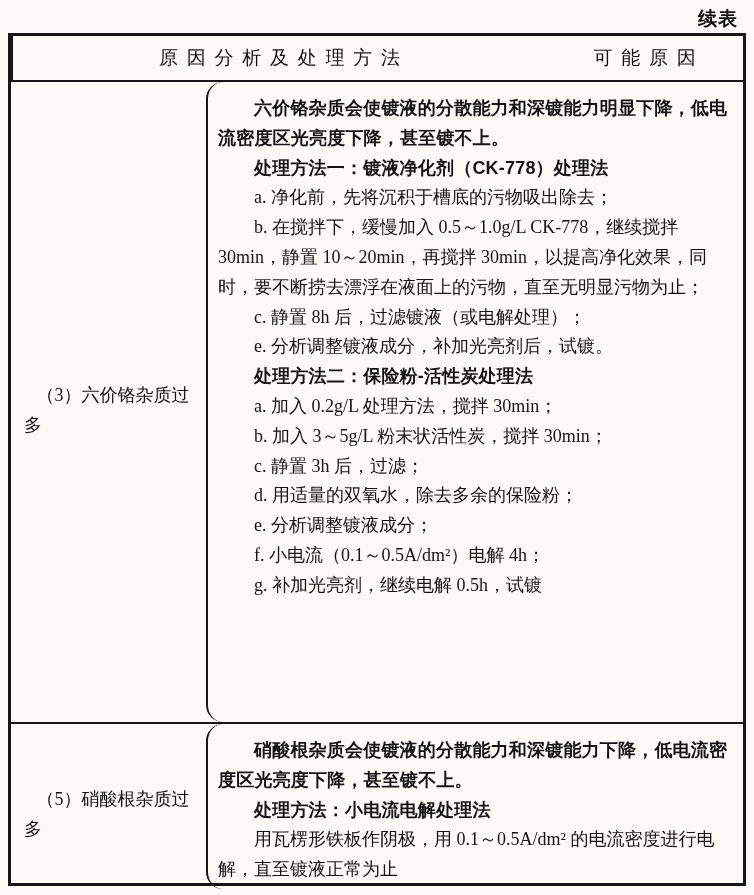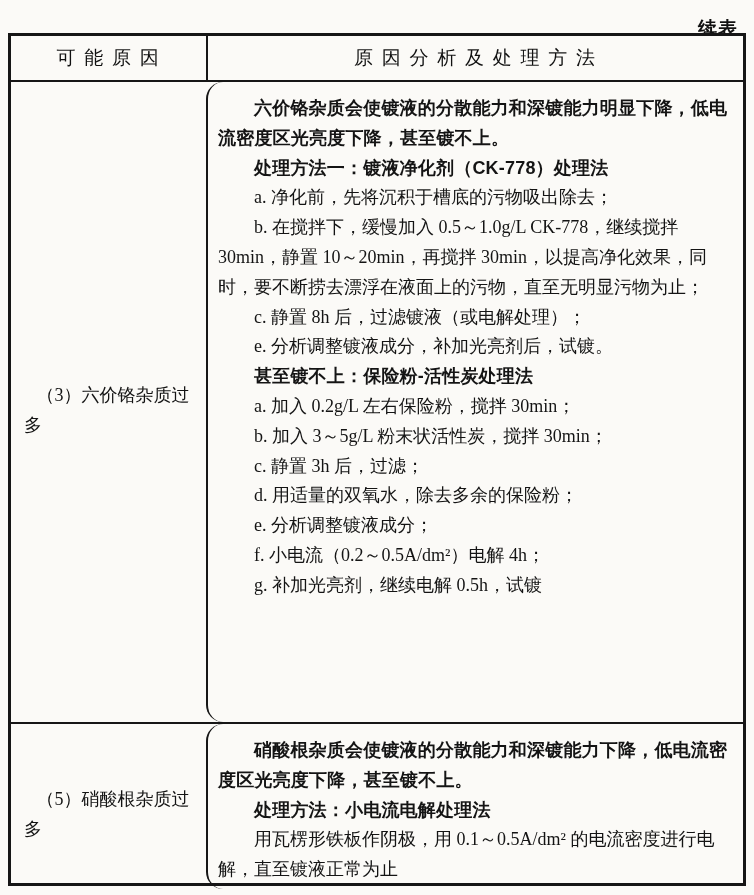--- a/index.html
+++ b/index.html
@@ -6,21 +6,21 @@
   body{
     width:754px;height:895px;
     background:#f6f5f2;
     font-family:"Liberation Serif","DejaVu Serif",serif;
     color:#161616;
     -webkit-font-smoothing:antialiased;
   }
   .page{position:relative;width:754px;height:895px;background:#fbfaf7;overflow:hidden;}
 
   .continued{
-    position:absolute;top:16px;right:16px;
+    position:absolute;top:6px;right:16px;
     font-family:"Liberation Sans","DejaVu Sans",sans-serif;
     font-weight:700;font-size:19px;letter-spacing:1px;color:#111;
   }
 
   .tbl{
     position:absolute;left:8px;top:33px;
     width:738px;height:853px;
     border:3px solid #161616;
     box-sizing:border-box;
     display:flex;flex-direction:column;
@@ -70,43 +70,43 @@
 </head>
 <body>
 
 <div class="page">
 
   <div class="continued">续表</div>
 
   <div class="tbl">
 
     <div class="thead">
+      <div class="th th-analysis">原 因 分 析 及 处 理 方 法</div>
       <div class="th th-cause">可 能 原 因</div>
-      <div class="th th-analysis">原 因 分 析 及 处 理 方 法</div>
     </div>
 
     <div class="tbody">
   <div class="row">
     <div class="cell cause">
       <div class="cause-text">（3）六价铬杂质过多</div>
     </div>
     <div class="cell analysis">
             <p class="para b">六价铬杂质会使镀液的分散能力和深镀能力明显下降，低电流密度区光亮度下降，甚至镀不上。</p>
             <p class="para b">处理方法一：镀液净化剂（CK-778）处理法</p>
             <p class="para">a. 净化前，先将沉积于槽底的污物吸出除去；</p>
             <p class="para">b. 在搅拌下，缓慢加入 0.5～1.0g/L CK-778，继续搅拌 30min，静置 10～20min，再搅拌 30min，以提高净化效果，同时，要不断捞去漂浮在液面上的污物，直至无明显污物为止；</p>
             <p class="para">c. 静置 8h 后，过滤镀液（或电解处理）；</p>
             <p class="para">e. 分析调整镀液成分，补加光亮剂后，试镀。</p>
-            <p class="para b">甚至镀不上：保险粉-活性炭处理法</p>
-            <p class="para">a. 加入 0.2g/L 左右保险粉，搅拌 30min；</p>
+            <p class="para b">处理方法二：保险粉-活性炭处理法</p>
+            <p class="para">a. 加入 0.2g/L 处理方法，搅拌 30min；</p>
             <p class="para">b. 加入 3～5g/L 粉末状活性炭，搅拌 30min；</p>
             <p class="para">c. 静置 3h 后，过滤；</p>
             <p class="para">d. 用适量的双氧水，除去多余的保险粉；</p>
             <p class="para">e. 分析调整镀液成分；</p>
-            <p class="para">f. 小电流（0.2～0.5A/dm²）电解 4h；</p>
+            <p class="para">f. 小电流（0.1～0.5A/dm²）电解 4h；</p>
             <p class="para">g. 补加光亮剂，继续电解 0.5h，试镀</p>
           </div>
   </div>
 
   <div class="row">
     <div class="cell cause">
       <div class="cause-text">（5）硝酸根杂质过多</div>
     </div>
     <div class="cell analysis">
             <p class="para b">硝酸根杂质会使镀液的分散能力和深镀能力下降，低电流密度区光亮度下降，甚至镀不上。</p>

